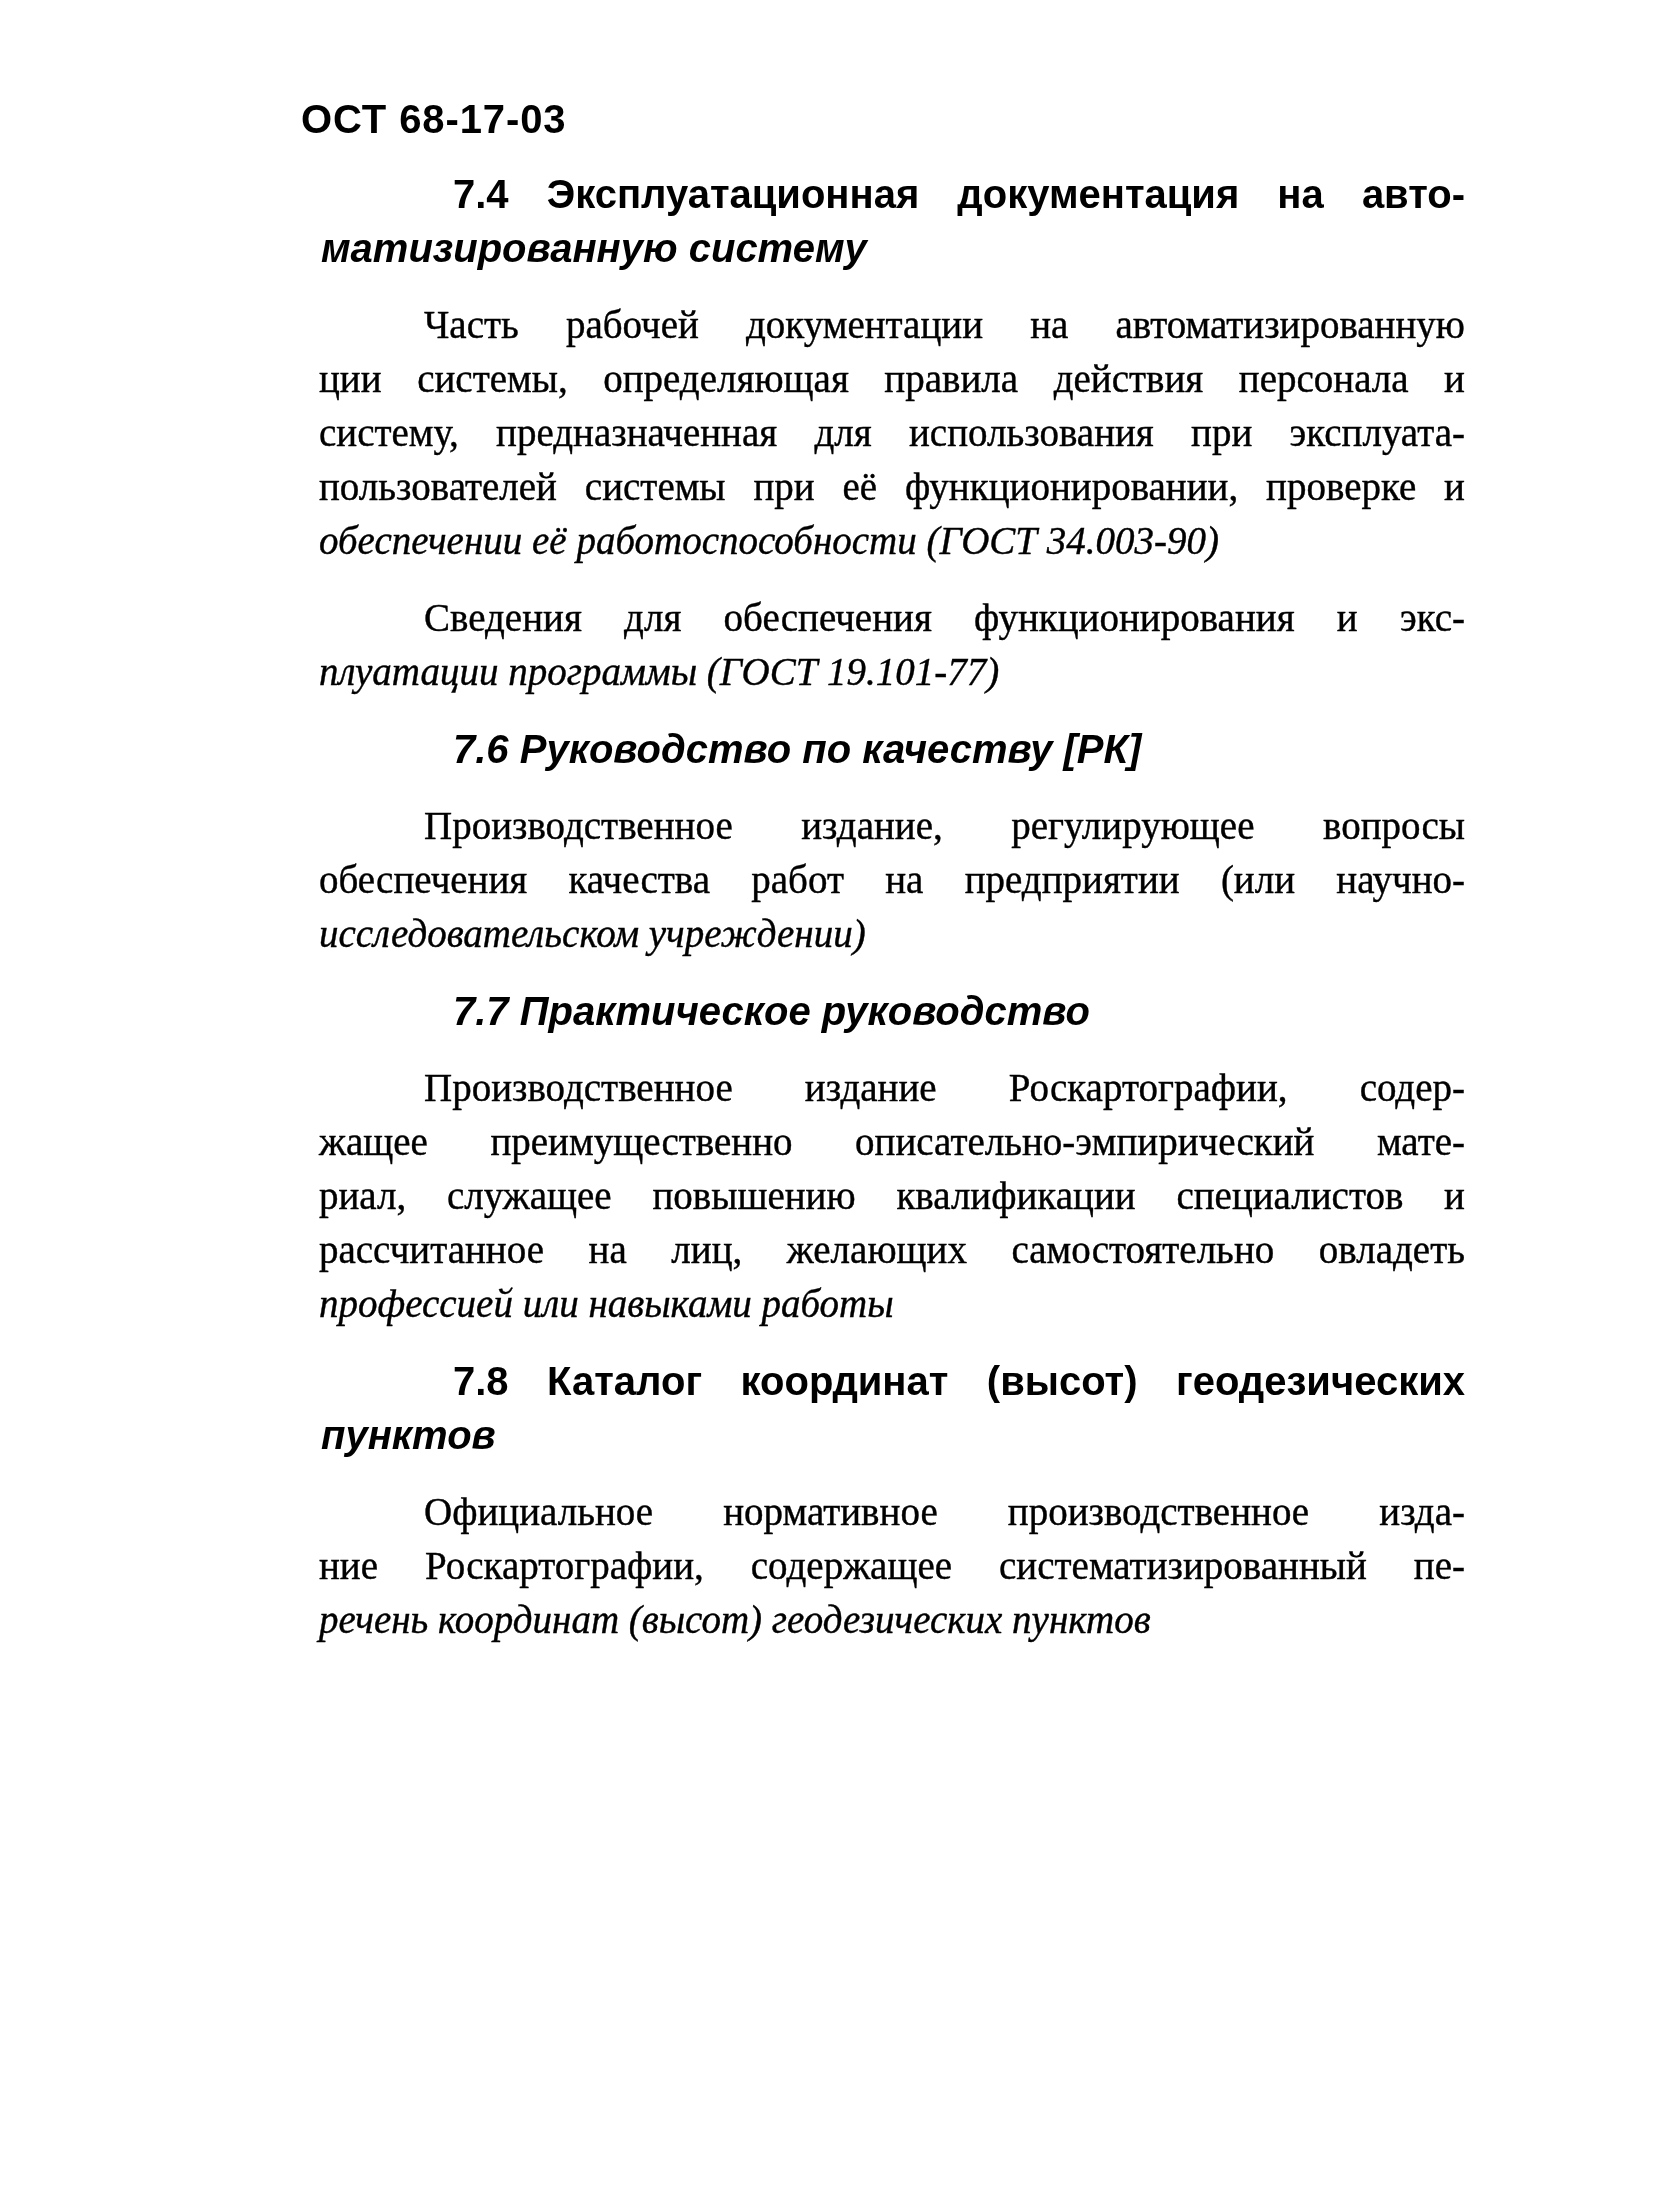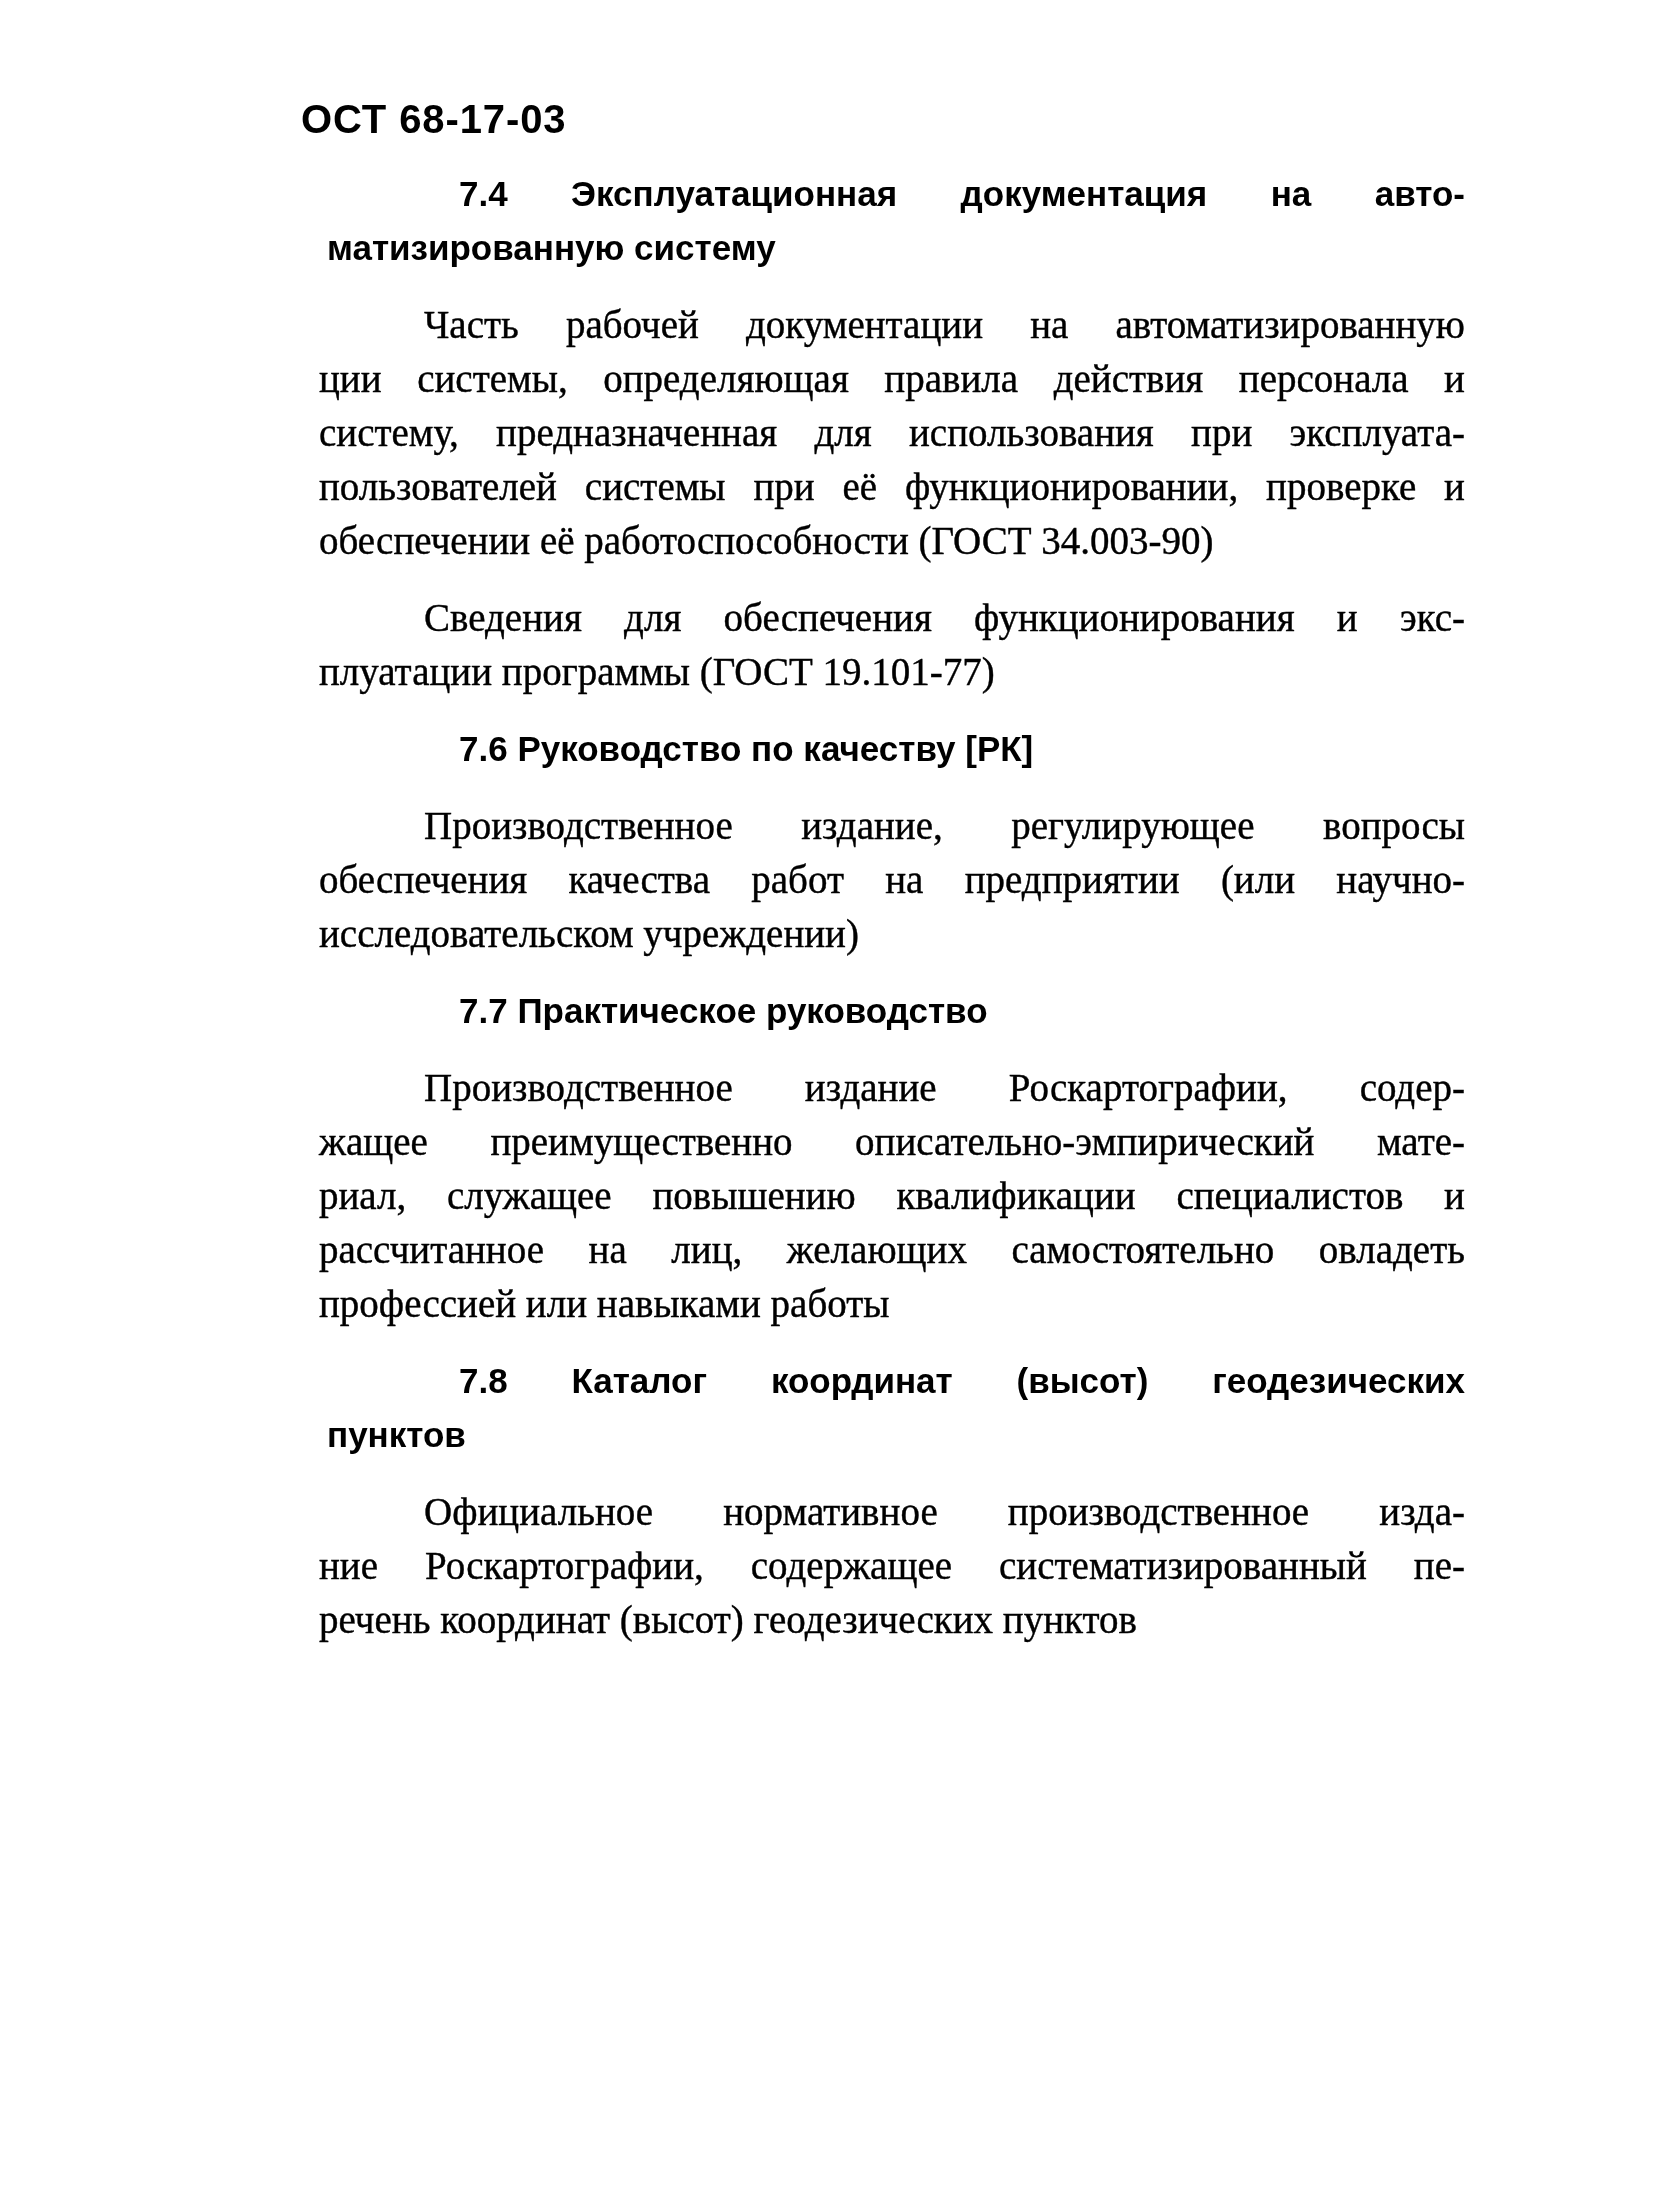--- a/index.html
+++ b/index.html
@@ -27,38 +27,39 @@
   }
   .column {
     position: absolute;
     left: 319px;
     top: 167px;
     width: 1146px;
   }
   .heading {
     font-family: "Liberation Sans", sans-serif;
     font-weight: bold;
-    font-size: 35px;
+    font-size: 40px;
     line-height: 54px;
-    margin: 0 0 23px 8px;
+    margin: 0 0 23px 2px;
   }
   .para {
     font-family: "Liberation Serif", serif;
     font-size: 39px;
     line-height: 54px;
     margin: 0 0 23px 0;
     -webkit-text-stroke: 0.4px currentColor;
   }
   .line {
     text-align: justify;
     text-align-last: justify;
     white-space: normal;
   }
   .line.last {
     text-align-last: left;
+    font-style: italic;
   }
   .line.h-first {
     padding-left: 132px;
   }
   .line.p-first {
     padding-left: 105px;
   }
   .page-number {
     position: absolute;
     left: 307px;

